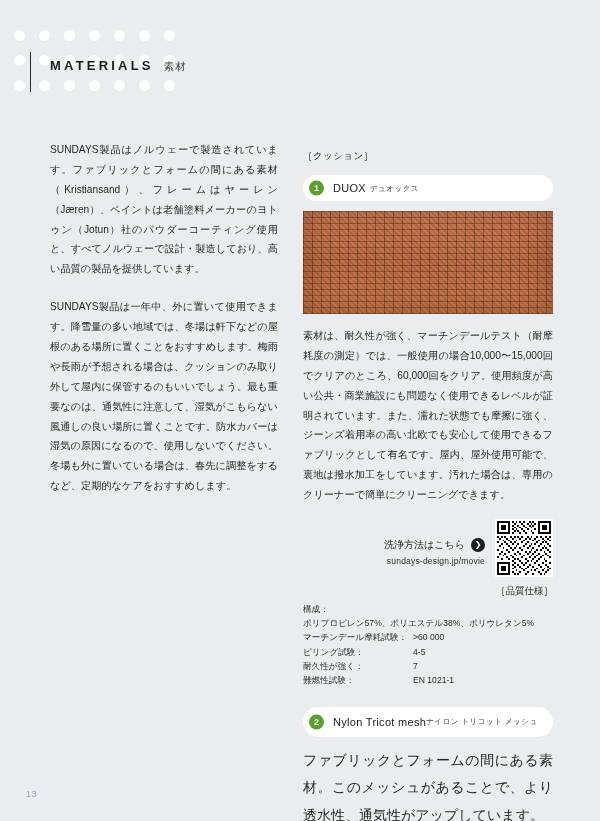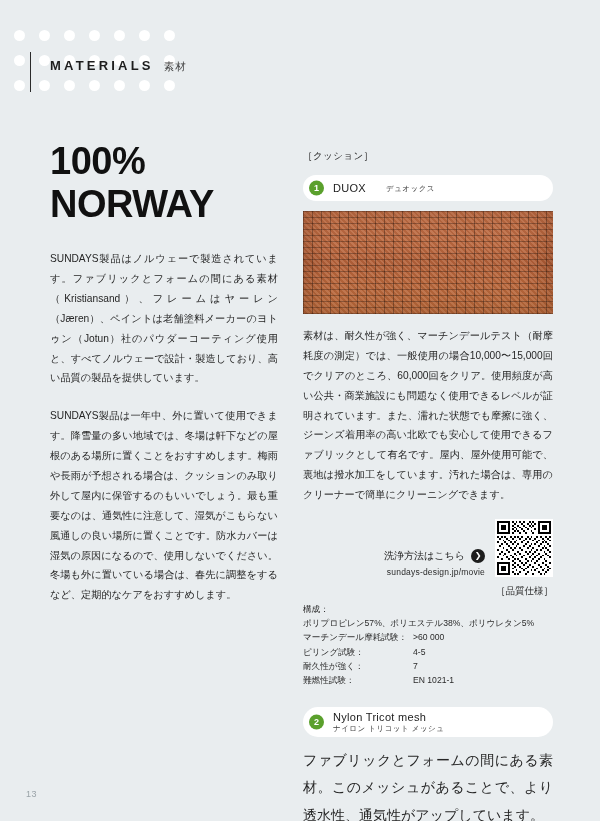--- a/index.html
+++ b/index.html
@@ -140,21 +140,21 @@
     letter-spacing: 0.3px;
   }
   .item-name-jp {
     font-size: 7.5px;
     color: #444;
     letter-spacing: 0.5px;
     margin-top: 1px;
   }
   .item-stack {
     display: flex;
-    flex-direction: column;
+    flex-direction: row;
     justify-content: center;
   }
 
   
   .swatch {
     margin-top: 10px;
     width: 250px;
     height: 103px;
     background-color: #c06a3d;
     background-image:
@@ -170,21 +170,21 @@
     line-height: 1.95;
     color: #262626;
     margin: 12px 0 0 0;
     text-align: justify;
   }
 
   
   .qr-row {
     margin-top: 14px;
     display: flex;
-    align-items: flex-end;
+    align-items: center;
     justify-content: flex-end;
     gap: 10px;
   }
   .qr-text {
     text-align: right;
     padding-top: 8px;
   }
   .qr-label {
     font-size: 10px;
     color: #1d1d1d;
@@ -289,36 +289,32 @@
     <div class="dot" style="left:150px;top:50px;"></div>
   </div>
 
   <div class="header">
     <div class="rule"></div>
     <span class="header-title">MATERIALS</span>
     <span class="header-sub">素材</span>
   </div>
 
   <div class="left-col">
-    <h1 class="big-title">
-      <span>100%</span><br>
-      <span>NORWAY</span>
-    </h1>
     <p class="body-p">SUNDAYS製品はノルウェーで製造されています。ファブリックとフォームの間にある素材（Kristiansand）、フレームはヤーレン（Jæren）、ペイントは老舗塗料メーカーのヨトゥン（Jotun）社のパウダーコーティング使用と、すべてノルウェーで設計・製造しており、高い品質の製品を提供しています。</p>
     <p class="body-p">SUNDAYS製品は一年中、外に置いて使用できます。降雪量の多い地域では、冬場は軒下などの屋根のある場所に置くことをおすすめします。梅雨や長雨が予想される場合は、クッションのみ取り外して屋内に保管するのもいいでしょう。最も重要なのは、通気性に注意して、湿気がこもらない風通しの良い場所に置くことです。防水カバーは湿気の原因になるので、使用しないでください。冬場も外に置いている場合は、春先に調整をするなど、定期的なケアをおすすめします。</p>
   </div>
 
   <div class="right-col">
 
     <div class="section-label">［クッション］</div>
 
     <div class="item-pill">
       <span class="num-badge">1</span>
       <span class="item-name">DUOX</span>
-      <span class="item-name-jp" style="margin-left:20px;text-align:center;">デュオックス</span>
+      <span class="item-name-jp" style="margin-left:4px;text-align:center;">デュオックス</span>
     </div>
 
     <div class="swatch"></div>
 
     <p class="desc-p">素材は、耐久性が強く、マーチンデールテスト（耐摩耗度の測定）では、一般使用の場合10,000〜15,000回でクリアのところ、60,000回をクリア。使用頻度が高い公共・商業施設にも問題なく使用できるレベルが証明されています。また、濡れた状態でも摩擦に強く、ジーンズ着用率の高い北欧でも安心して使用できるファブリックとして有名です。屋内、屋外使用可能で、裏地は撥水加工をしています。汚れた場合は、専用のクリーナーで簡単にクリーニングできます。</p>
 
     <div class="qr-row">
       <div class="qr-text">
         <div class="qr-label">
           <span>洗浄方法はこちら</span>

